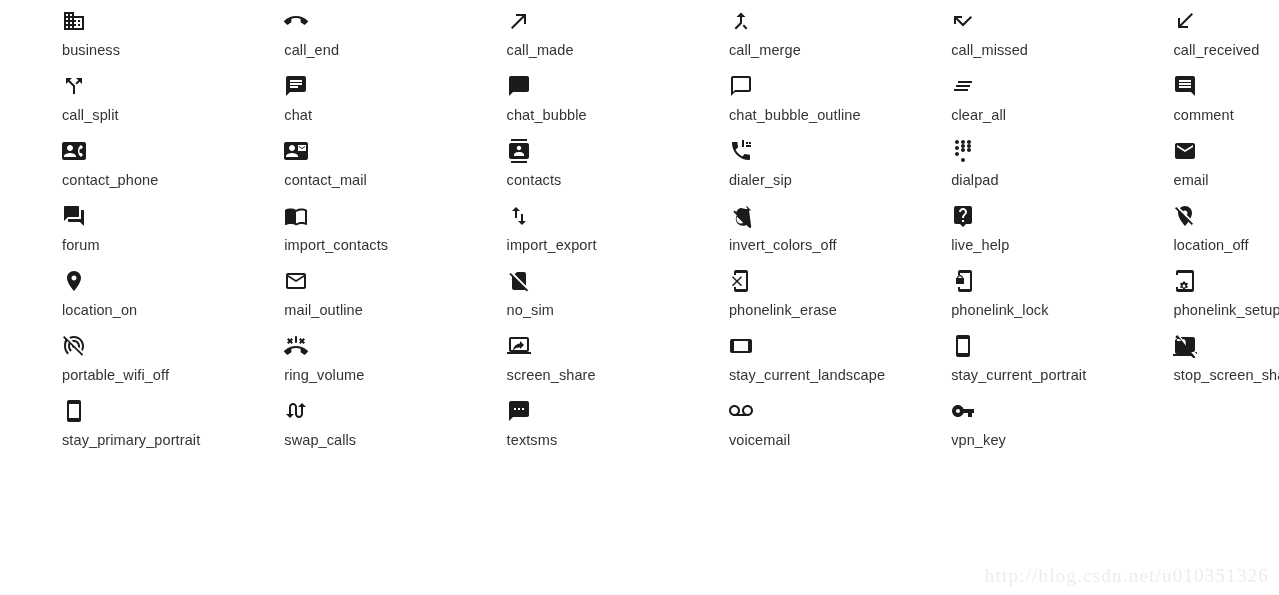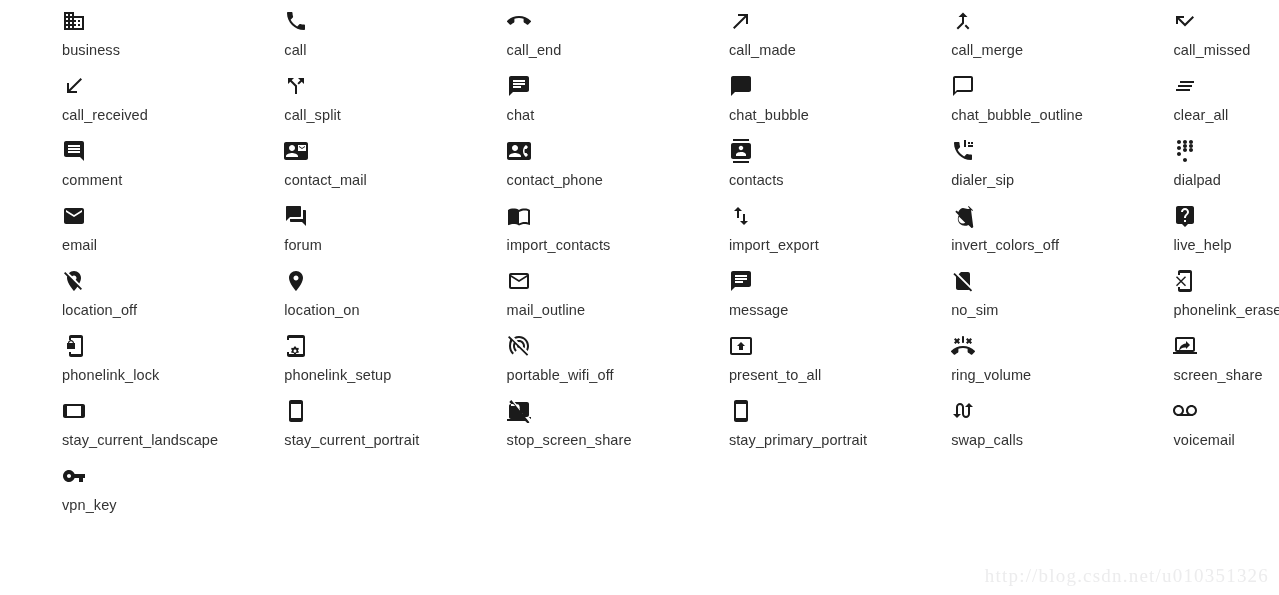--- a/index.html
+++ b/index.html
@@ -84,28 +84,20 @@
       <span class="icon-glyph">
         <svg viewBox="0 0 24 24">
           <path d="M12 7V3H2v18h20V7H12zM6 19H4v-2h2v2zm0-4H4v-2h2v2zm0-4H4V9h2v2zm0-4H4V5h2v2zm4 12H8v-2h2v2zm0-4H8v-2h2v2zm0-4H8V9h2v2zm0-4H8V5h2v2zm10 12h-8v-2h2v-2h-2v-2h2v-2h-2V9h8v10zm-2-8h-2v2h2v-2zm0 4h-2v2h2v-2z"></path>
         </svg>
       </span>
       <span class="icon-label">business</span>
     </div>
     <div class="icon-cell">
       <span class="icon-glyph">
         <svg viewBox="0 0 24 24">
-          <path d="M6.62 10.79c1.44 2.83 3.76 5.14 6.59 6.59l2.2-2.2c.27-.27.67-.36 1.02-.24 1.12.37 2.33.57 3.57.57.55 0 1 .45 1 1V20c0 .55-.45 1-1 1-9.39 0-17-7.61-17-17 0-.55.45-1 1-1h3.5c.55 0 1 .45 1 1 0 1.25.2 2.45.57 3.57.11.35.03.74-.25 1.02l-2.2 2.2z"></path>
-        </svg>
-      </span>
-      <span class="icon-label">call</span>
-    </div>
-    <div class="icon-cell">
-      <span class="icon-glyph">
-        <svg viewBox="0 0 24 24">
           <path d="M12 9c-1.6 0-3.15.25-4.6.72v3.1c0 .39-.23.74-.56.9-.98.49-1.87 1.12-2.66 1.85-.18.18-.43.28-.7.28-.28 0-.53-.11-.71-.29L.29 13.08c-.18-.17-.29-.42-.29-.7 0-.28.11-.53.29-.71C3.34 8.78 7.46 7 12 7s8.66 1.78 11.71 4.67c.18.18.29.43.29.71 0 .28-.11.53-.29.71l-2.48 2.48c-.18.18-.43.29-.71.29-.27 0-.52-.11-.7-.28-.79-.74-1.69-1.36-2.67-1.85-.33-.16-.56-.5-.56-.9v-3.1C15.15 9.25 13.6 9 12 9z"></path>
         </svg>
       </span>
       <span class="icon-label">call_end</span>
     </div>
     <div class="icon-cell">
       <span class="icon-glyph">
         <svg viewBox="0 0 24 24">
           <path d="M9 5v2h6.59L4 18.59 5.41 20 17 8.41V15h2V5z"></path>
         </svg>
@@ -180,36 +172,36 @@
       <span class="icon-glyph">
         <svg viewBox="0 0 24 24">
           <path d="M21.99 4c0-1.1-.89-2-1.99-2H4c-1.1 0-2 .9-2 2v12c0 1.1.9 2 2 2h14l4 4-.01-18zM18 14H6v-2h12v2zm0-3H6V9h12v2zm0-3H6V6h12v2z"></path>
         </svg>
       </span>
       <span class="icon-label">comment</span>
     </div>
     <div class="icon-cell">
       <span class="icon-glyph">
         <svg viewBox="0 0 24 24">
+          <path d="M22 3H2C.9 3 0 3.9 0 5v14c0 1.1.9 2 2 2h20c1.1 0 1.99-.9 1.99-2L24 5c0-1.1-.9-2-2-2zM8 6c1.66 0 3 1.34 3 3s-1.34 3-3 3-3-1.34-3-3 1.34-3 3-3zm6 12H2v-1c0-2 4-3.1 6-3.1s6 1.1 6 3.1v1zm3.85-4h1.64L21 16l-1.99 1.99c-1.31-.98-2.28-2.38-2.73-3.99-.18-.64-.28-1.31-.28-2s.1-1.36.28-2c.45-1.62 1.42-3.01 2.73-3.99L21 8l-1.51 2h-1.64c-.22.63-.35 1.3-.35 2s.13 1.37.35 2z"></path>
+        </svg>
+      </span>
+      <span class="icon-label">contact_phone</span>
+    </div>
+    <div class="icon-cell">
+      <span class="icon-glyph">
+        <svg viewBox="0 0 24 24">
           <path d="M21 8V7l-3 2-3-2v1l3 2 3-2zm1-5H2C.9 3 0 3.9 0 5v14c0 1.1.9 2 2 2h20c1.1 0 1.99-.9 1.99-2L24 5c0-1.1-.9-2-2-2zM8 6c1.66 0 3 1.34 3 3s-1.34 3-3 3-3-1.34-3-3 1.34-3 3-3zm6 12H2v-1c0-2 4-3.1 6-3.1s6 1.1 6 3.1v1zm8-6h-8V6h8v6z"></path>
         </svg>
       </span>
       <span class="icon-label">contact_mail</span>
     </div>
     <div class="icon-cell">
       <span class="icon-glyph">
         <svg viewBox="0 0 24 24">
-          <path d="M22 3H2C.9 3 0 3.9 0 5v14c0 1.1.9 2 2 2h20c1.1 0 1.99-.9 1.99-2L24 5c0-1.1-.9-2-2-2zM8 6c1.66 0 3 1.34 3 3s-1.34 3-3 3-3-1.34-3-3 1.34-3 3-3zm6 12H2v-1c0-2 4-3.1 6-3.1s6 1.1 6 3.1v1zm3.85-4h1.64L21 16l-1.99 1.99c-1.31-.98-2.28-2.38-2.73-3.99-.18-.64-.28-1.31-.28-2s.1-1.36.28-2c.45-1.62 1.42-3.01 2.73-3.99L21 8l-1.51 2h-1.64c-.22.63-.35 1.3-.35 2s.13 1.37.35 2z"></path>
-        </svg>
-      </span>
-      <span class="icon-label">contact_phone</span>
-    </div>
-    <div class="icon-cell">
-      <span class="icon-glyph">
-        <svg viewBox="0 0 24 24">
           <path d="M20 0H4v2h16V0zM4 24h16v-2H4v2zM20 4H4c-1.1 0-2 .9-2 2v12c0 1.1.9 2 2 2h16c1.1 0 2-.9 2-2V6c0-1.1-.9-2-2-2zm-8 2.75c1.24 0 2.25 1.01 2.25 2.25s-1.01 2.25-2.25 2.25S9.75 10.24 9.75 9 10.76 6.75 12 6.75zM17 17H7v-1.5c0-1.67 3.33-2.5 5-2.5s5 .83 5 2.5V17z"></path>
         </svg>
       </span>
       <span class="icon-label">contacts</span>
     </div>
     <div class="icon-cell">
       <span class="icon-glyph">
         <svg viewBox="0 0 24 24">
           <path d="M17 3h2v2h-2zM20 3h2v2h-2zM17 6h5v2h-5zM15 1v7h-2V1zM6.62 10.79c1.44 2.83 3.76 5.14 6.59 6.59l2.2-2.2c.27-.27.67-.36 1.02-.24 1.12.37 2.33.57 3.57.57.55 0 1 .45 1 1V20c0 .55-.45 1-1 1-9.39 0-17-7.61-17-17 0-.55.45-1 1-1h3.5c.55 0 1 .45 1 1 0 1.25.2 2.45.57 3.57.11.35.03.74-.25 1.02l-2.2 2.2z"></path>
         </svg>
@@ -292,28 +284,20 @@
       <span class="icon-glyph">
         <svg viewBox="0 0 24 24">
           <path d="M20 4H4c-1.1 0-1.99.9-1.99 2L2 18c0 1.1.9 2 2 2h16c1.1 0 2-.9 2-2V6c0-1.1-.9-2-2-2zm0 14H4V8l8 5 8-5v10zm-8-7L4 6h16l-8 5z"></path>
         </svg>
       </span>
       <span class="icon-label">mail_outline</span>
     </div>
     <div class="icon-cell">
       <span class="icon-glyph">
         <svg viewBox="0 0 24 24">
-          <path d="M20 2H4c-1.1 0-1.99.9-1.99 2L2 22l4-4h14c1.1 0 2-.9 2-2V4c0-1.1-.9-2-2-2zM6 9h12v2H6V9zm8 5H6v-2h8v2zm4-6H6V6h12v2z"></path>
-        </svg>
-      </span>
-      <span class="icon-label">message</span>
-    </div>
-    <div class="icon-cell">
-      <span class="icon-glyph">
-        <svg viewBox="0 0 24 24">
           <path d="M18.99 5c0-1.1-.89-2-1.99-2h-7L7.66 5.34 19 16.68 18.99 5zM3.65 3.88L2.38 5.15 5 7.77V19c0 1.1.9 2 2 2h10.01c.35 0 .67-.1.96-.26l1.88 1.88 1.27-1.27L3.65 3.88z"></path>
         </svg>
       </span>
       <span class="icon-label">no_sim</span>
     </div>
     <div class="icon-cell">
       <span class="icon-glyph">
         <svg viewBox="0 0 24 24">
           <path d="M13 8.2l-1-1-4 4-4-4-1 1 4 4-4 4 1 1 4-4 4 4 1-1-4-4 4-4zM17 1H7c-1.1 0-2 .9-2 2v3h2V4h10v16H7v-2H5v3c0 1.1.9 2 2 2h10c1.1 0 2-.9 2-2V3c0-1.1-.9-2-2-2z"></path>
         </svg>
@@ -340,28 +324,20 @@
       <span class="icon-glyph">
         <svg viewBox="0 0 24 24">
           <path d="M17.56 14.24c.28-.69.44-1.45.44-2.24 0-3.31-2.69-6-6-6-.79 0-1.55.16-2.24.44l1.62 1.62c.2-.03.41-.06.62-.06 2.21 0 4 1.79 4 4 0 .21-.03.42-.06.63l1.62 1.61zm-5.56-12.24c-1.77 0-3.43.46-4.88 1.26l1.46 1.46c1.05-.47 2.2-.72 3.42-.72 4.41 0 8 3.59 8 8 0 1.22-.25 2.37-.72 3.42l1.46 1.46c.8-1.45 1.26-3.11 1.26-4.88 0-5.52-4.48-10-10-10zm-9.73.05L1 3.32l2.19 2.19C2.43 7.44 2 9.67 2 12c0 3.31 1.34 6.31 3.51 8.49l1.42-1.42c-1.82-1.81-2.93-4.31-2.93-7.07 0-1.77.46-3.43 1.26-4.88l1.47 1.47c-.47 1.05-.73 2.2-.73 3.41 0 2.21.9 4.21 2.34 5.66l1.42-1.42C8.73 15.18 8 13.67 8 12c0-.65.12-1.26.32-1.84l1.73 1.73c0 .04-.05.07-.05.11 0 1.1.9 2 2 2 .04 0 .07-.04.11-.04l7.84 7.84 1.27-1.27L2.27 2.05z"></path>
         </svg>
       </span>
       <span class="icon-label">portable_wifi_off</span>
     </div>
     <div class="icon-cell">
       <span class="icon-glyph">
         <svg viewBox="0 0 24 24">
-          <path d="M21 3H3c-1.1 0-2 .9-2 2v14c0 1.1.9 2 2 2h18c1.1 0 2-.9 2-2V5c0-1.1-.9-2-2-2zm0 16.02H3V4.98h18v14.04zM10 12H8l4-4 4 4h-2v4h-4v-4z"></path>
-        </svg>
-      </span>
-      <span class="icon-label">present_to_all</span>
-    </div>
-    <div class="icon-cell">
-      <span class="icon-glyph">
-        <svg viewBox="0 0 24 24">
           <path d="M23.71 16.67C20.66 13.78 16.54 12 12 12 7.46 12 3.34 13.78.29 16.67c-.18.18-.29.43-.29.71 0 .28.11.53.29.71l2.48 2.48c.18.18.43.29.71.29.27 0 .52-.11.7-.28.79-.74 1.69-1.36 2.66-1.85.33-.16.56-.5.56-.9v-3.1c1.45-.48 3-.73 4.6-.73s3.15.25 4.6.72v3.1c0 .39.23.74.56.9.98.49 1.87 1.12 2.66 1.85.18.18.43.28.7.28.28 0 .53-.11.71-.29l2.48-2.48c.18-.18.29-.43.29-.71 0-.28-.12-.52-.3-.7zM21 8.5l-1.5-1.5L21 5.5 19.5 4 18 5.5 16.5 4 15 5.5 16.5 7 15 8.5 16.5 10 18 8.5 19.5 10 21 8.5zM12 9c.55 0 1-.45 1-1V3c0-.55-.45-1-1-1s-1 .45-1 1v5c0 .55.45 1 1 1zM6 5.5L4.5 4 3 5.5 4.5 7 3 8.5 4.5 10 6 8.5 7.5 10 9 8.5 7.5 7 9 5.5 7.5 4 6 5.5z"></path>
         </svg>
       </span>
       <span class="icon-label">ring_volume</span>
     </div>
     <div class="icon-cell">
       <span class="icon-glyph">
         <svg viewBox="0 0 24 24">
           <path d="M20 18c1.1 0 1.99-.9 1.99-2L22 5c0-1.11-.9-2-2-2H4c-1.11 0-2 .89-2 2v11c0 1.1.89 2 2 2H0v2h24v-2h-4zM4 5h16v11H4V5zm9 7.47V15l4-4-4-4v2.45c-4.84.48-6.79 3.95-7 7.55 1.23-2.29 3.57-4.03 7-3.53z"></path>
         </svg>
@@ -404,20 +380,28 @@
       <span class="icon-glyph">
         <svg viewBox="0 0 24 24">
           <path d="M18 4l-4 4h3v7c0 1.1-.9 2-2 2s-2-.9-2-2V8c0-2.21-1.79-4-4-4S5 5.79 5 8v7H2l4 4 4-4H7V8c0-1.1.9-2 2-2s2 .9 2 2v7c0 2.21 1.79 4 4 4s4-1.79 4-4V8h3l-4-4z"></path>
         </svg>
       </span>
       <span class="icon-label">swap_calls</span>
     </div>
     <div class="icon-cell">
       <span class="icon-glyph">
         <svg viewBox="0 0 24 24">
+          <path d="M20 2H4c-1.1 0-1.99.9-1.99 2L2 22l4-4h14c1.1 0 2-.9 2-2V4c0-1.1-.9-2-2-2zM9 11H7V9h2v2zm4 0h-2V9h2v2zm4 0h-2V9h2v2z"></path>
+        </svg>
+      </span>
+      <span class="icon-label">textsms</span>
+    </div>
+    <div class="icon-cell">
+      <span class="icon-glyph">
+        <svg viewBox="0 0 24 24">
           <path d="M18.5 6C15.46 6 13 8.46 13 11.5c0 1.33.47 2.55 1.26 3.5H9.74c.79-.95 1.26-2.17 1.26-3.5C11 8.46 8.54 6 5.5 6S0 8.46 0 11.5 2.46 17 5.5 17h13c3.04 0 5.5-2.46 5.5-5.5S21.54 6 18.5 6zm-13 9C3.57 15 2 13.43 2 11.5S3.57 8 5.5 8 9 9.57 9 11.5 7.43 15 5.5 15zm13 0c-1.93 0-3.5-1.57-3.5-3.5S16.57 8 18.5 8 22 9.57 22 11.5 20.43 15 18.5 15z"></path>
         </svg>
       </span>
       <span class="icon-label">voicemail</span>
     </div>
     <div class="icon-cell">
       <span class="icon-glyph">
         <svg viewBox="0 0 24 24">
           <path d="M12.65 10C11.83 7.67 9.61 6 7 6c-3.31 0-6 2.69-6 6s2.69 6 6 6c2.61 0 4.83-1.67 5.65-4H17v4h4v-4h2v-4H12.65zM7 14c-1.1 0-2-.9-2-2s.9-2 2-2 2 .9 2 2-.9 2-2 2z"></path>
         </svg>

